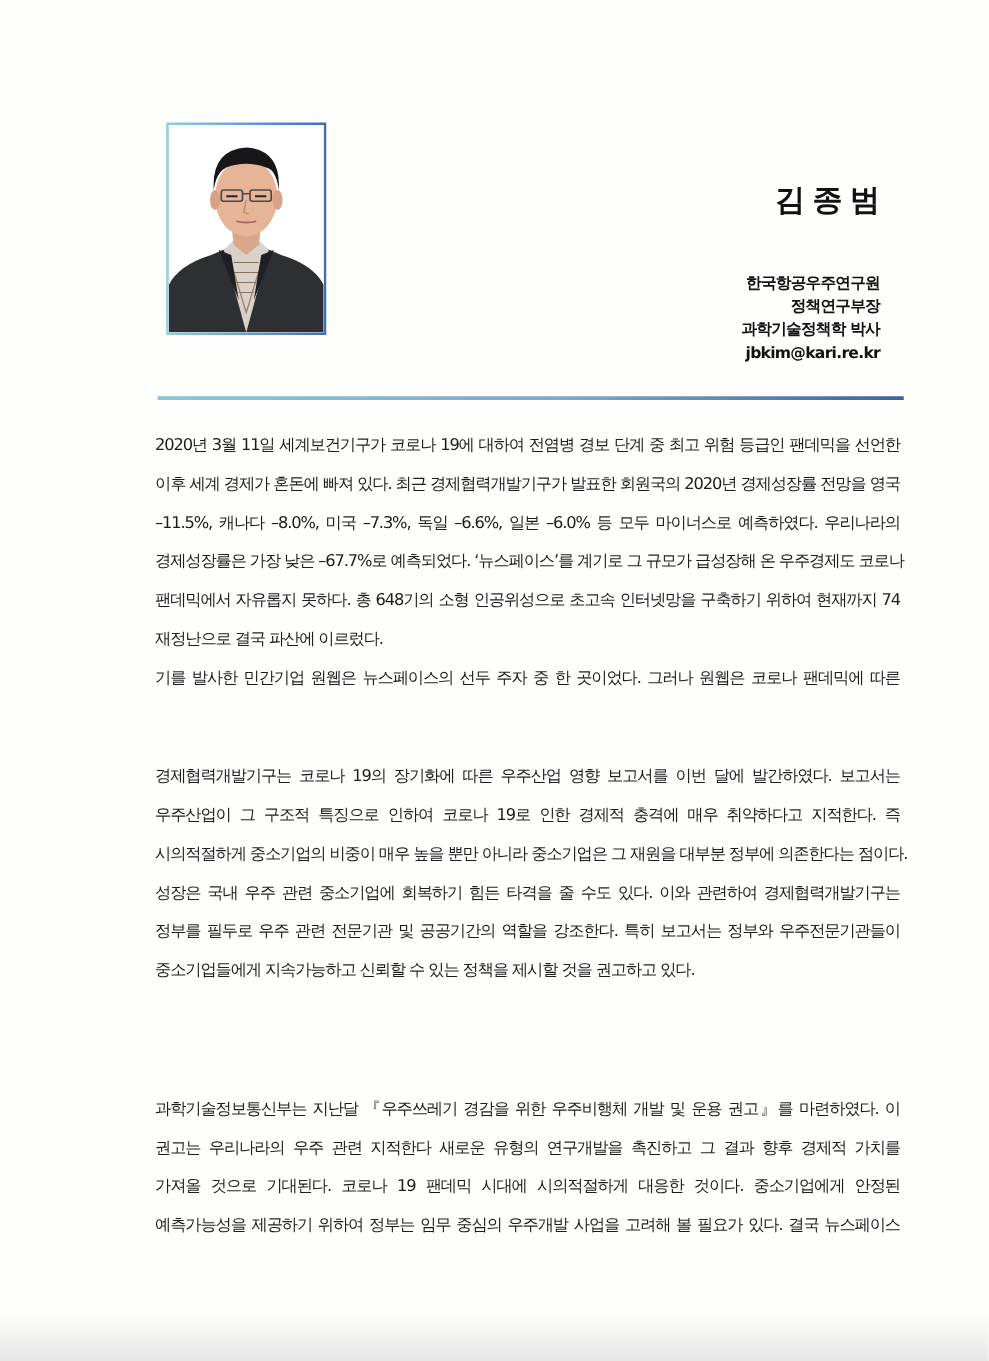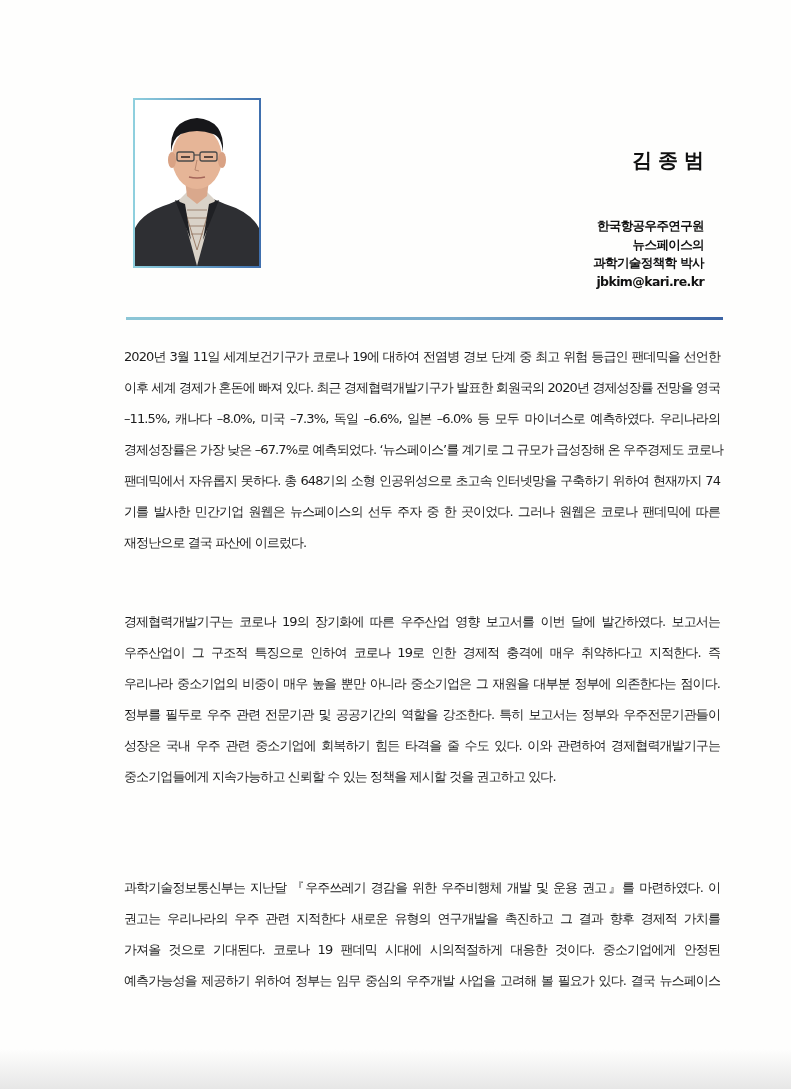--- a/index.html
+++ b/index.html
@@ -37,21 +37,21 @@
     .photo svg { display: block; width: 100%; height: 100%; }
 
     .author-block {
       position: absolute;
       right: 87px; top: 143px;
       text-align: right;
     }
     .author-name {
       font-family: "DejaVu Sans", sans-serif;
       font-weight: bold;
-      font-size: 20px;
+      font-size: 24px;
       letter-spacing: 6px;
       margin-right: -6px;
       color: #111;
       line-height: 34px;
     }
     .author-info {
       margin-top: 40px;
       font-family: "DejaVu Sans", sans-serif;
       font-weight: bold;
       font-size: 12.5px;
@@ -129,44 +129,44 @@
       <path d="M62 60 L60 70 L64 71" fill="none" stroke="#b8866d" stroke-width="1"></path>
       <path d="M54 77 Q62 79 70 77" fill="none" stroke="#a5665a" stroke-width="1.4"></path>
     </svg>
   </div>
 </div>
 
 <div class="author-block">
   <div class="author-name">김종범</div>
   <div class="author-info">
     <div>한국항공우주연구원</div>
-    <div>뉴스페이스의</div>
+    <div>정책연구부장</div>
     <div>과학기술정책학 박사</div>
     <div>jbkim@kari.re.kr</div>
   </div>
 </div>
 
 <div class="divider"></div>
 
 <div class="article para-1">
   <span class="line">2020년 3월 11일 세계보건기구가 코로나 19에 대하여 전염병 경보 단계 중 최고 위험 등급인 팬데믹을 선언한</span>
   <span class="line">이후 세계 경제가 혼돈에 빠져 있다. 최근 경제협력개발기구가 발표한 회원국의 2020년 경제성장률 전망을 영국</span>
   <span class="line">–11.5%, 캐나다 –8.0%, 미국 –7.3%, 독일 –6.6%, 일본 –6.0% 등 모두 마이너스로 예측하였다. 우리나라의</span>
   <span class="line">경제성장률은 가장 낮은 –67.7%로 예측되었다. ‘뉴스페이스’를 계기로 그 규모가 급성장해 온 우주경제도 코로나</span>
   <span class="line">팬데믹에서 자유롭지 못하다. 총 648기의 소형 인공위성으로 초고속 인터넷망을 구축하기 위하여 현재까지 74</span>
+  <span class="line last">재정난으로 결국 파산에 이르렀다.</span>
   <span class="line">기를 발사한 민간기업 원웹은 뉴스페이스의 선두 주자 중 한 곳이었다. 그러나 원웹은 코로나 팬데믹에 따른</span>
-  <span class="line last">재정난으로 결국 파산에 이르렀다.</span>
 </div>
 
 <div class="article para-2">
   <span class="line">경제협력개발기구는 코로나 19의 장기화에 따른 우주산업 영향 보고서를 이번 달에 발간하였다. 보고서는</span>
   <span class="line">우주산업이 그 구조적 특징으로 인하여 코로나 19로 인한 경제적 충격에 매우 취약하다고 지적한다. 즉</span>
-  <span class="line">우리나라 중소기업의 비중이 매우 높을 뿐만 아니라 중소기업은 그 재원을 대부분 정부에 의존한다는 점이다.</span>
+  <span class="line">시의적절하게 중소기업의 비중이 매우 높을 뿐만 아니라 중소기업은 그 재원을 대부분 정부에 의존한다는 점이다.</span>
+  <span class="line">성장은 국내 우주 관련 중소기업에 회복하기 힘든 타격을 줄 수도 있다. 이와 관련하여 경제협력개발기구는</span>
   <span class="line">정부를 필두로 우주 관련 전문기관 및 공공기간의 역할을 강조한다. 특히 보고서는 정부와 우주전문기관들이</span>
-  <span class="line">성장은 국내 우주 관련 중소기업에 회복하기 힘든 타격을 줄 수도 있다. 이와 관련하여 경제협력개발기구는</span>
   <span class="line last">중소기업들에게 지속가능하고 신뢰할 수 있는 정책을 제시할 것을 권고하고 있다.</span>
 </div>
 
 <div class="article para-3">
   <span class="line">과학기술정보통신부는 지난달 『우주쓰레기 경감을 위한 우주비행체 개발 및 운용 권고』를 마련하였다. 이</span>
   <span class="line">권고는 우리나라의 우주 관련 지적한다 새로운 유형의 연구개발을 촉진하고 그 결과 향후 경제적 가치를</span>
   <span class="line">가져올 것으로 기대된다. 코로나 19 팬데믹 시대에 시의적절하게 대응한 것이다. 중소기업에게 안정된</span>
   <span class="line">예측가능성을 제공하기 위하여 정부는 임무 중심의 우주개발 사업을 고려해 볼 필요가 있다. 결국 뉴스페이스</span>
 </div>
 

